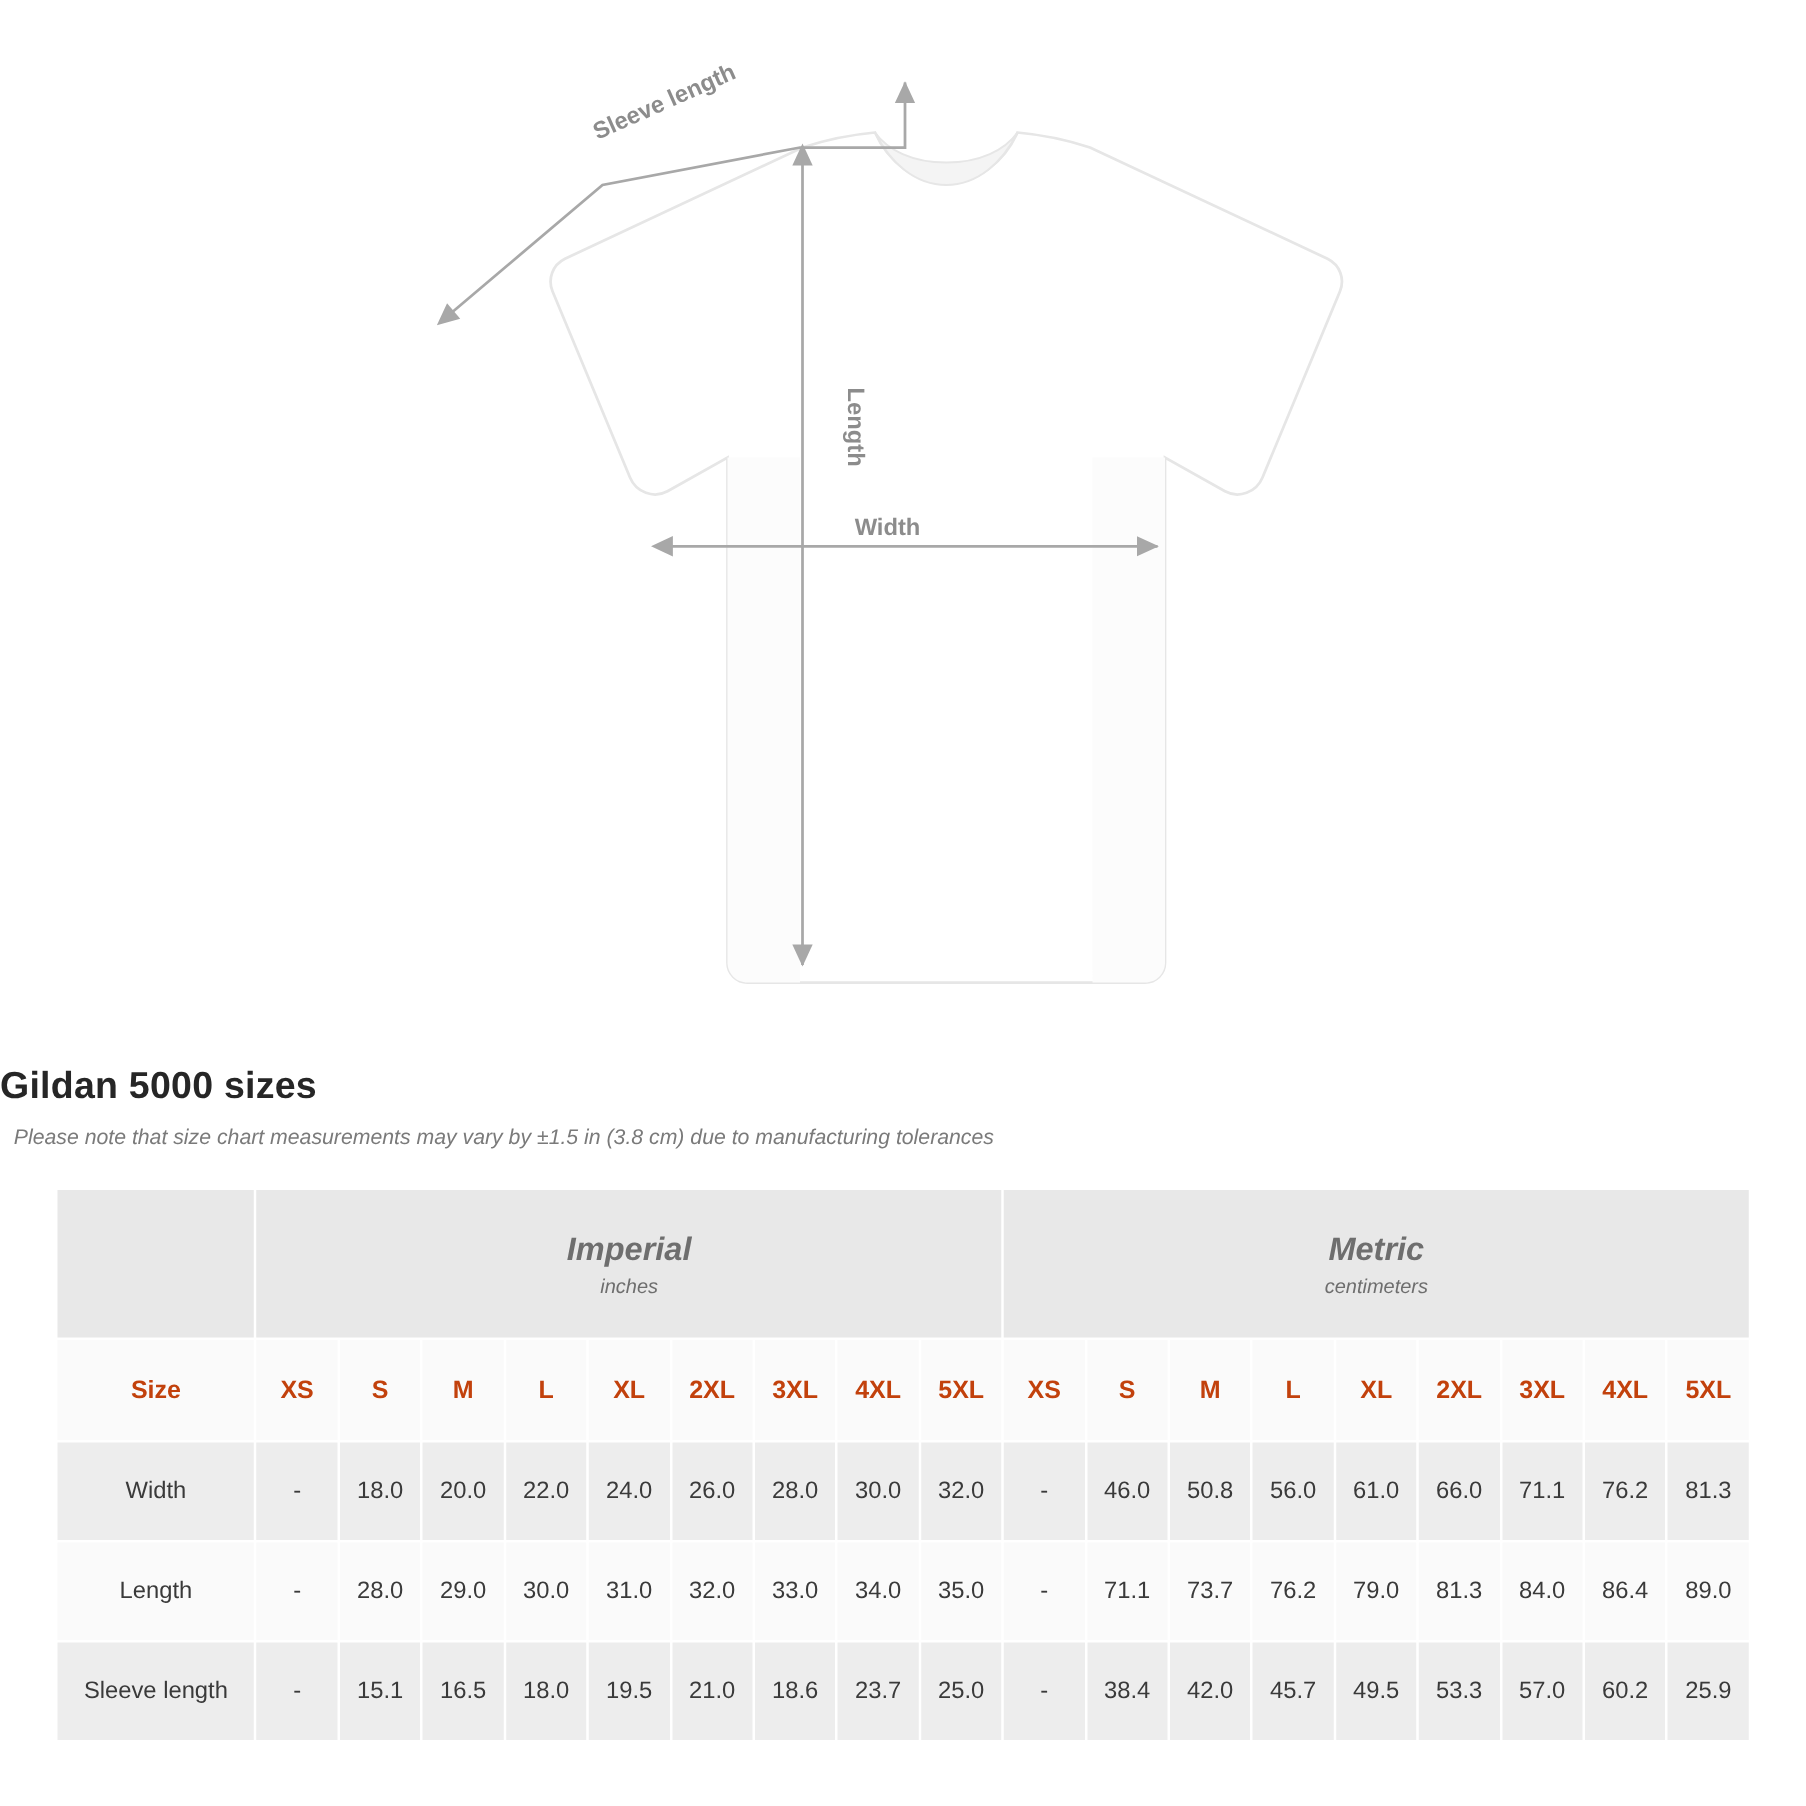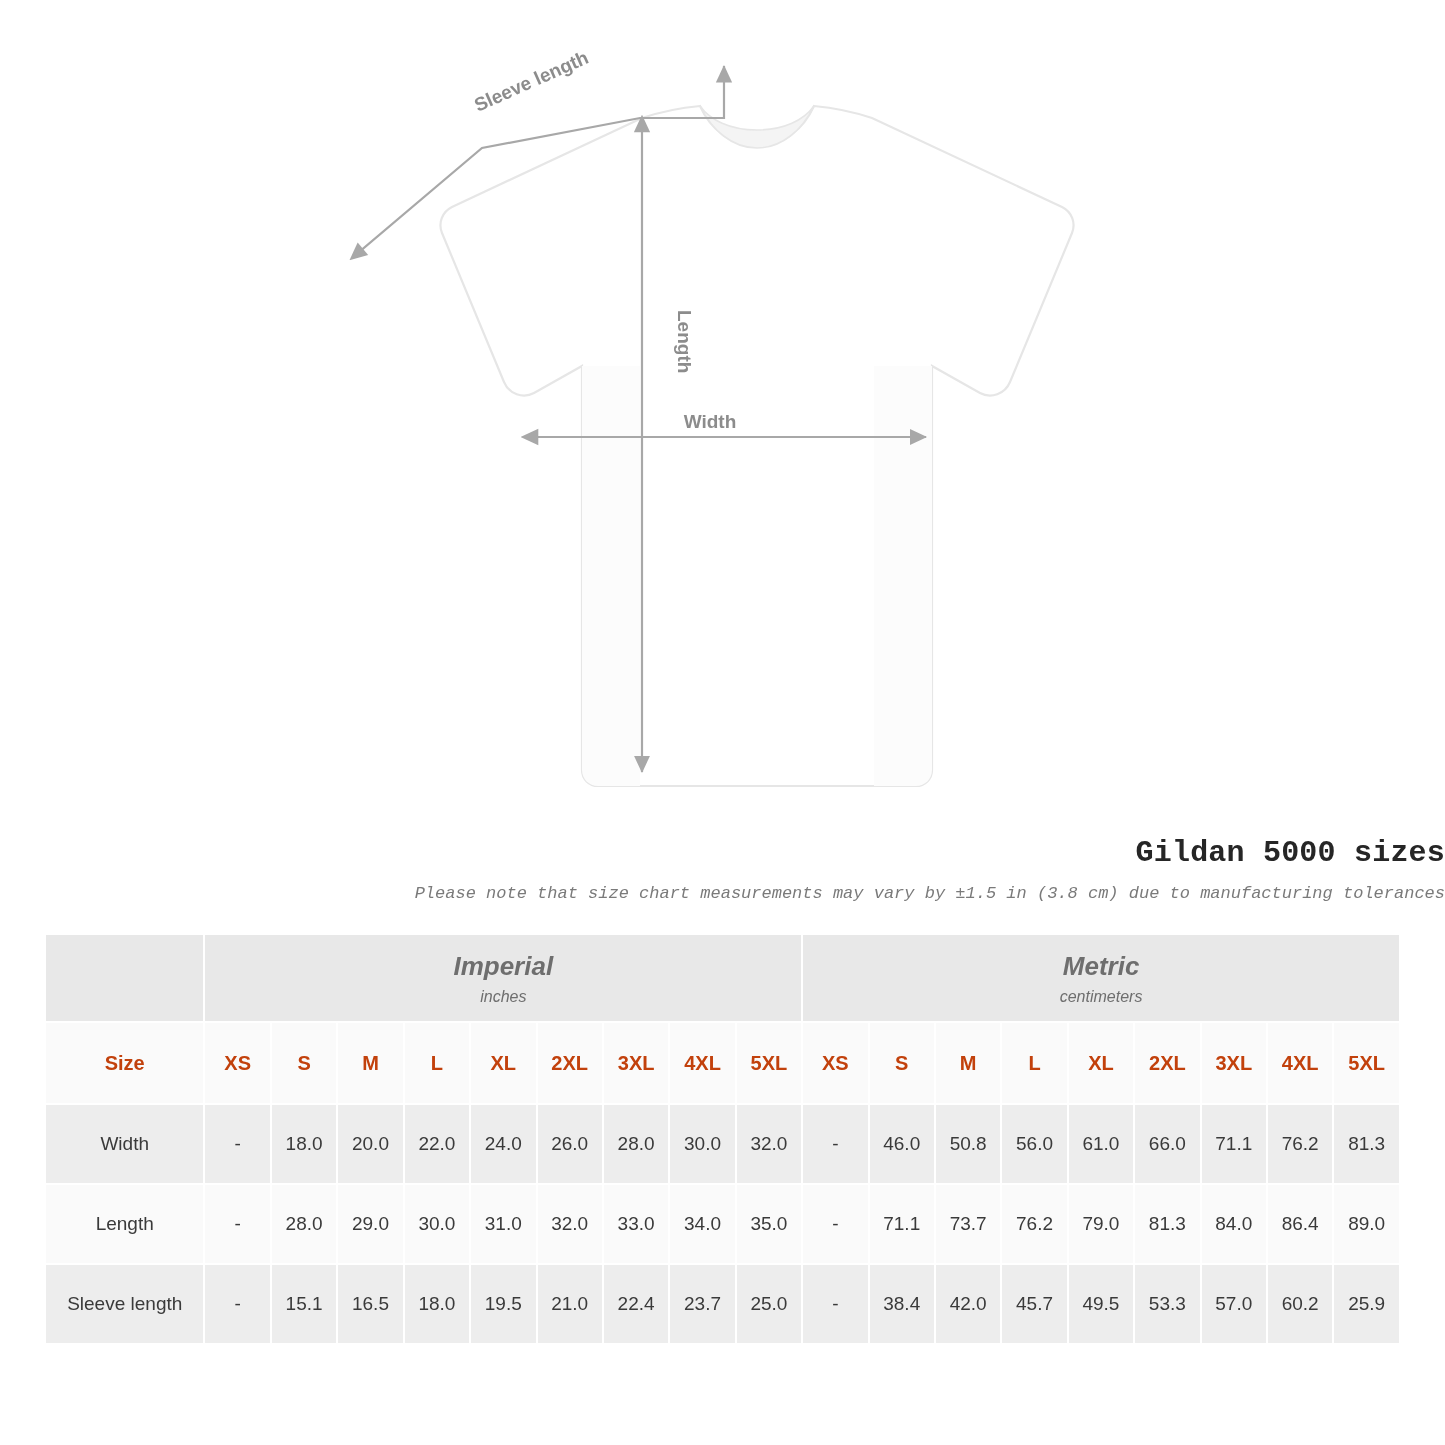--- a/index.html
+++ b/index.html
@@ -28,23 +28,22 @@
     height: 830px;
   }
   .illustration svg {
     position: absolute;
     left: 0;
     top: 0;
   }
 
   
   .title-block {
-    text-align: right;
-    margin-top: 6px;
-    font-family: Liberation Mono, monospace;
+    text-align: left;
+    margin-top: 22px;
   }
   .chart-title {
     font-size: 30px;
     font-weight: bold;
     color: #262626;
     letter-spacing: 0.2px;
   }
   .chart-note {
     font-size: 17px;
     font-style: italic;
@@ -72,21 +71,21 @@
     text-align: center;
     vertical-align: middle;
     font-size: 19px;
     color: #3a3a3a;
     height: 70px;
     font-weight: normal;
     padding: 0;
   }
   tr.unit-row th {
     background: #e8e8e8;
-    height: 86px;
+    height: 118px;
   }
   .unit-name {
     font-size: 26px;
     font-weight: bold;
     font-style: italic;
     color: #6e6e6e;
     line-height: 1.25;
   }
   .unit-sub {
     font-size: 16px;
@@ -269,21 +268,21 @@
           <td>89.0</td>
         </tr>
         <tr class="data-row alt">
           <td class="rowlabel">Sleeve length</td>
           <td>-</td>
           <td>15.1</td>
           <td>16.5</td>
           <td>18.0</td>
           <td>19.5</td>
           <td>21.0</td>
-          <td>22.4</td>
+          <td>18.6</td>
           <td>23.7</td>
           <td>25.0</td>
           <td>-</td>
           <td>38.4</td>
           <td>42.0</td>
           <td>45.7</td>
           <td>49.5</td>
           <td>53.3</td>
           <td>57.0</td>
           <td>60.2</td>

